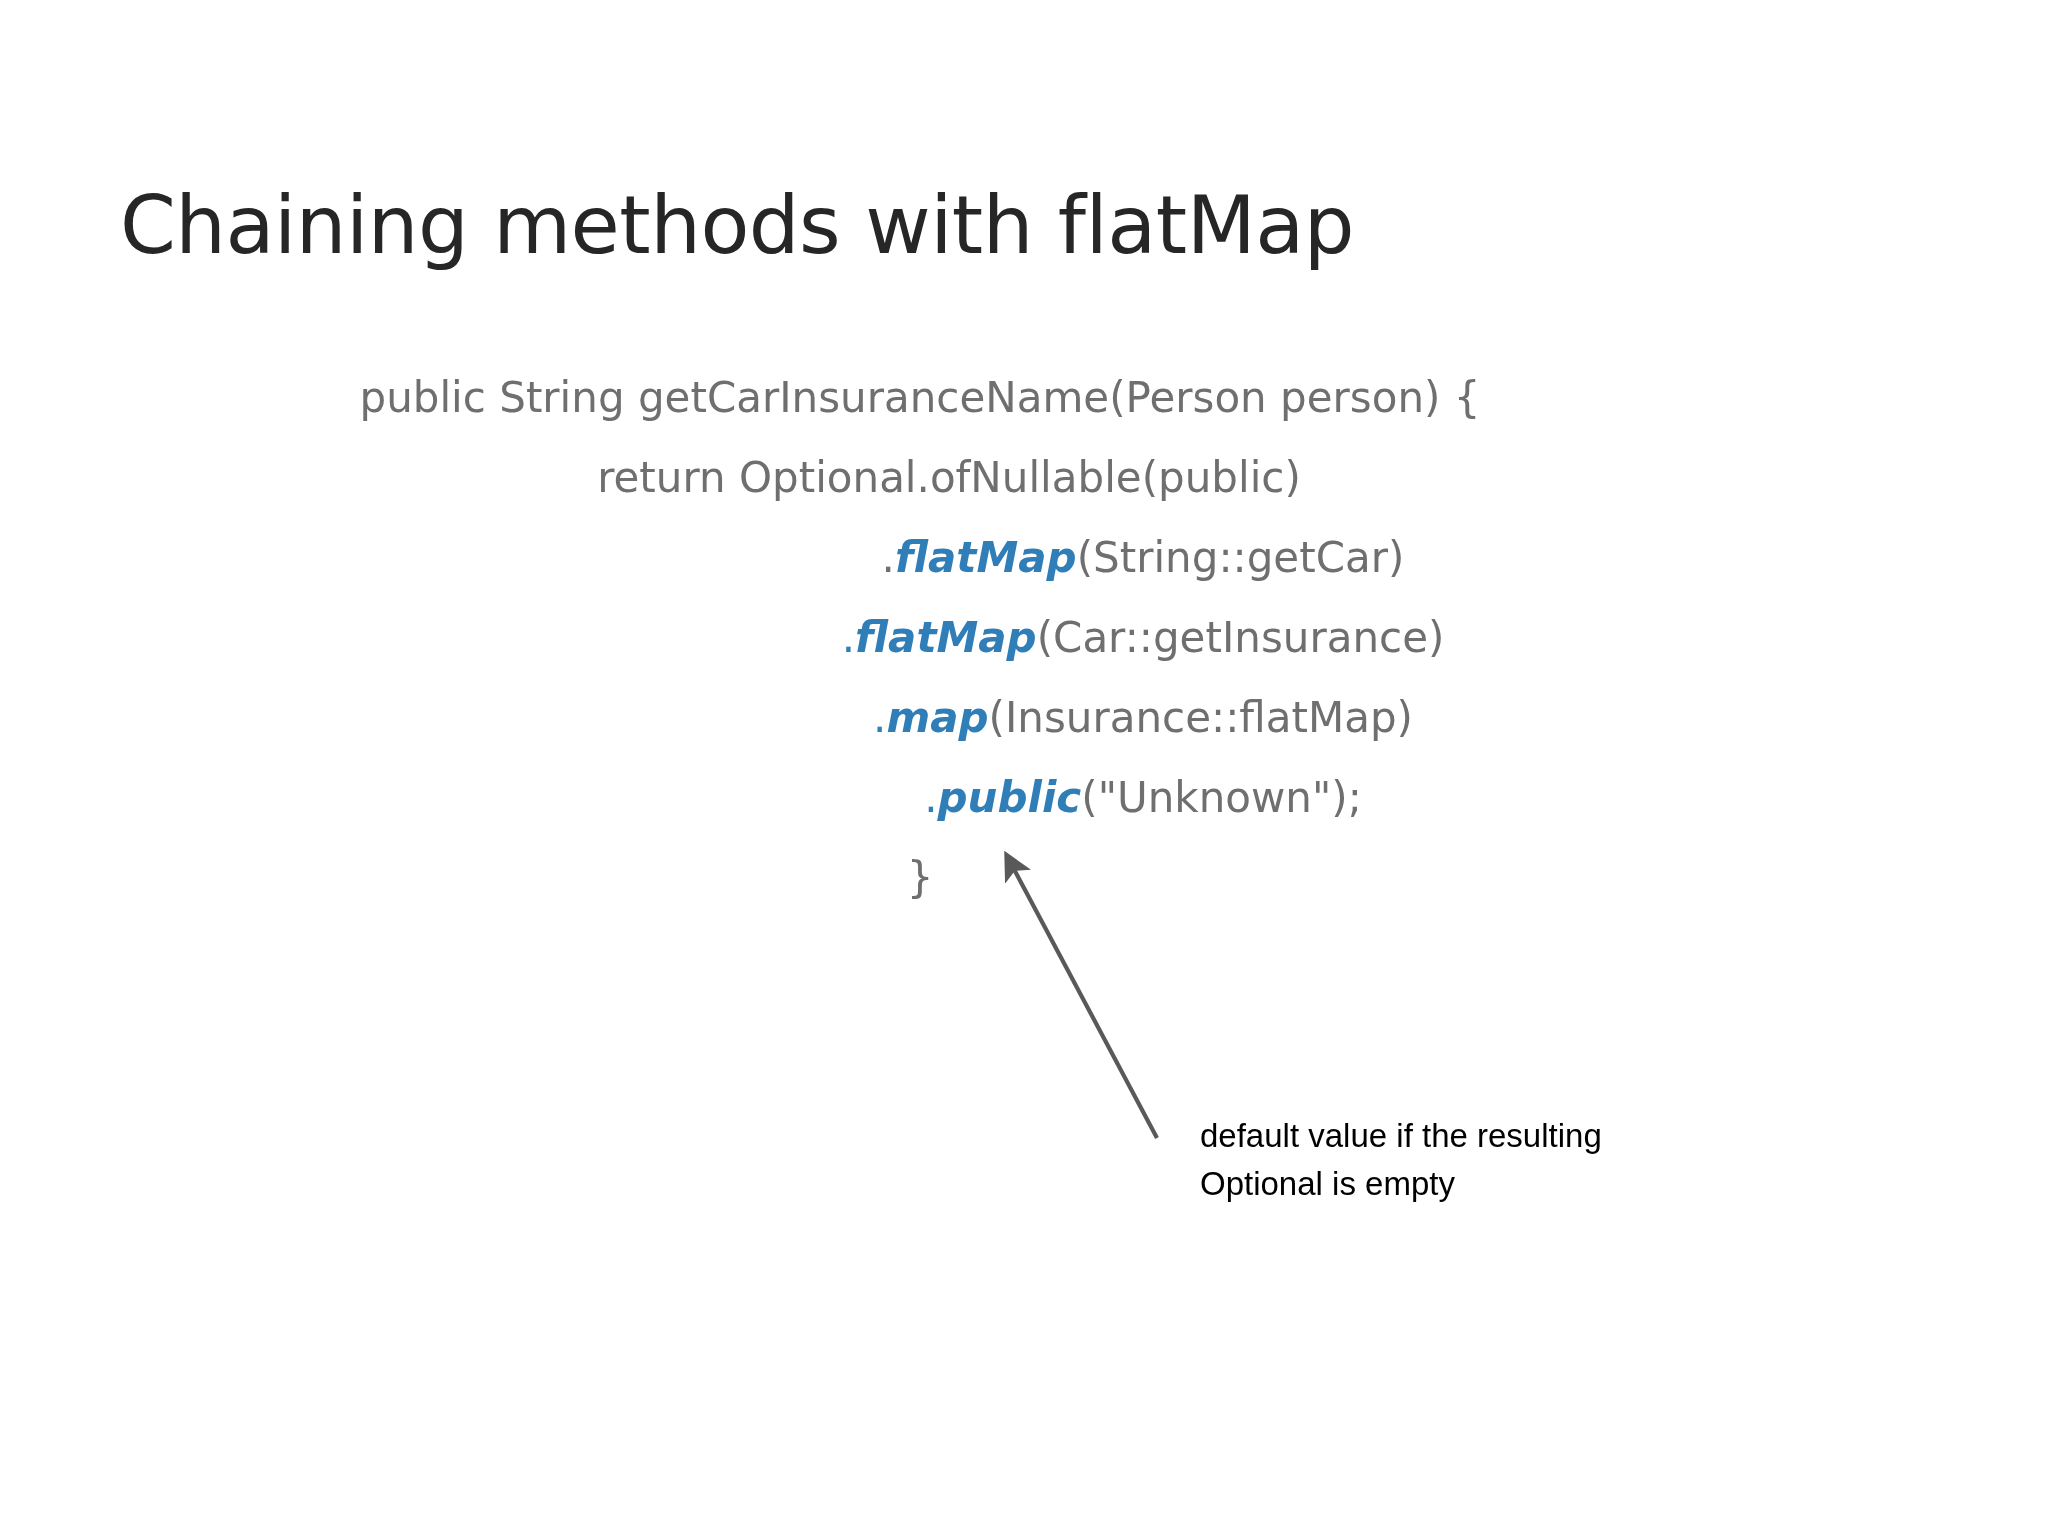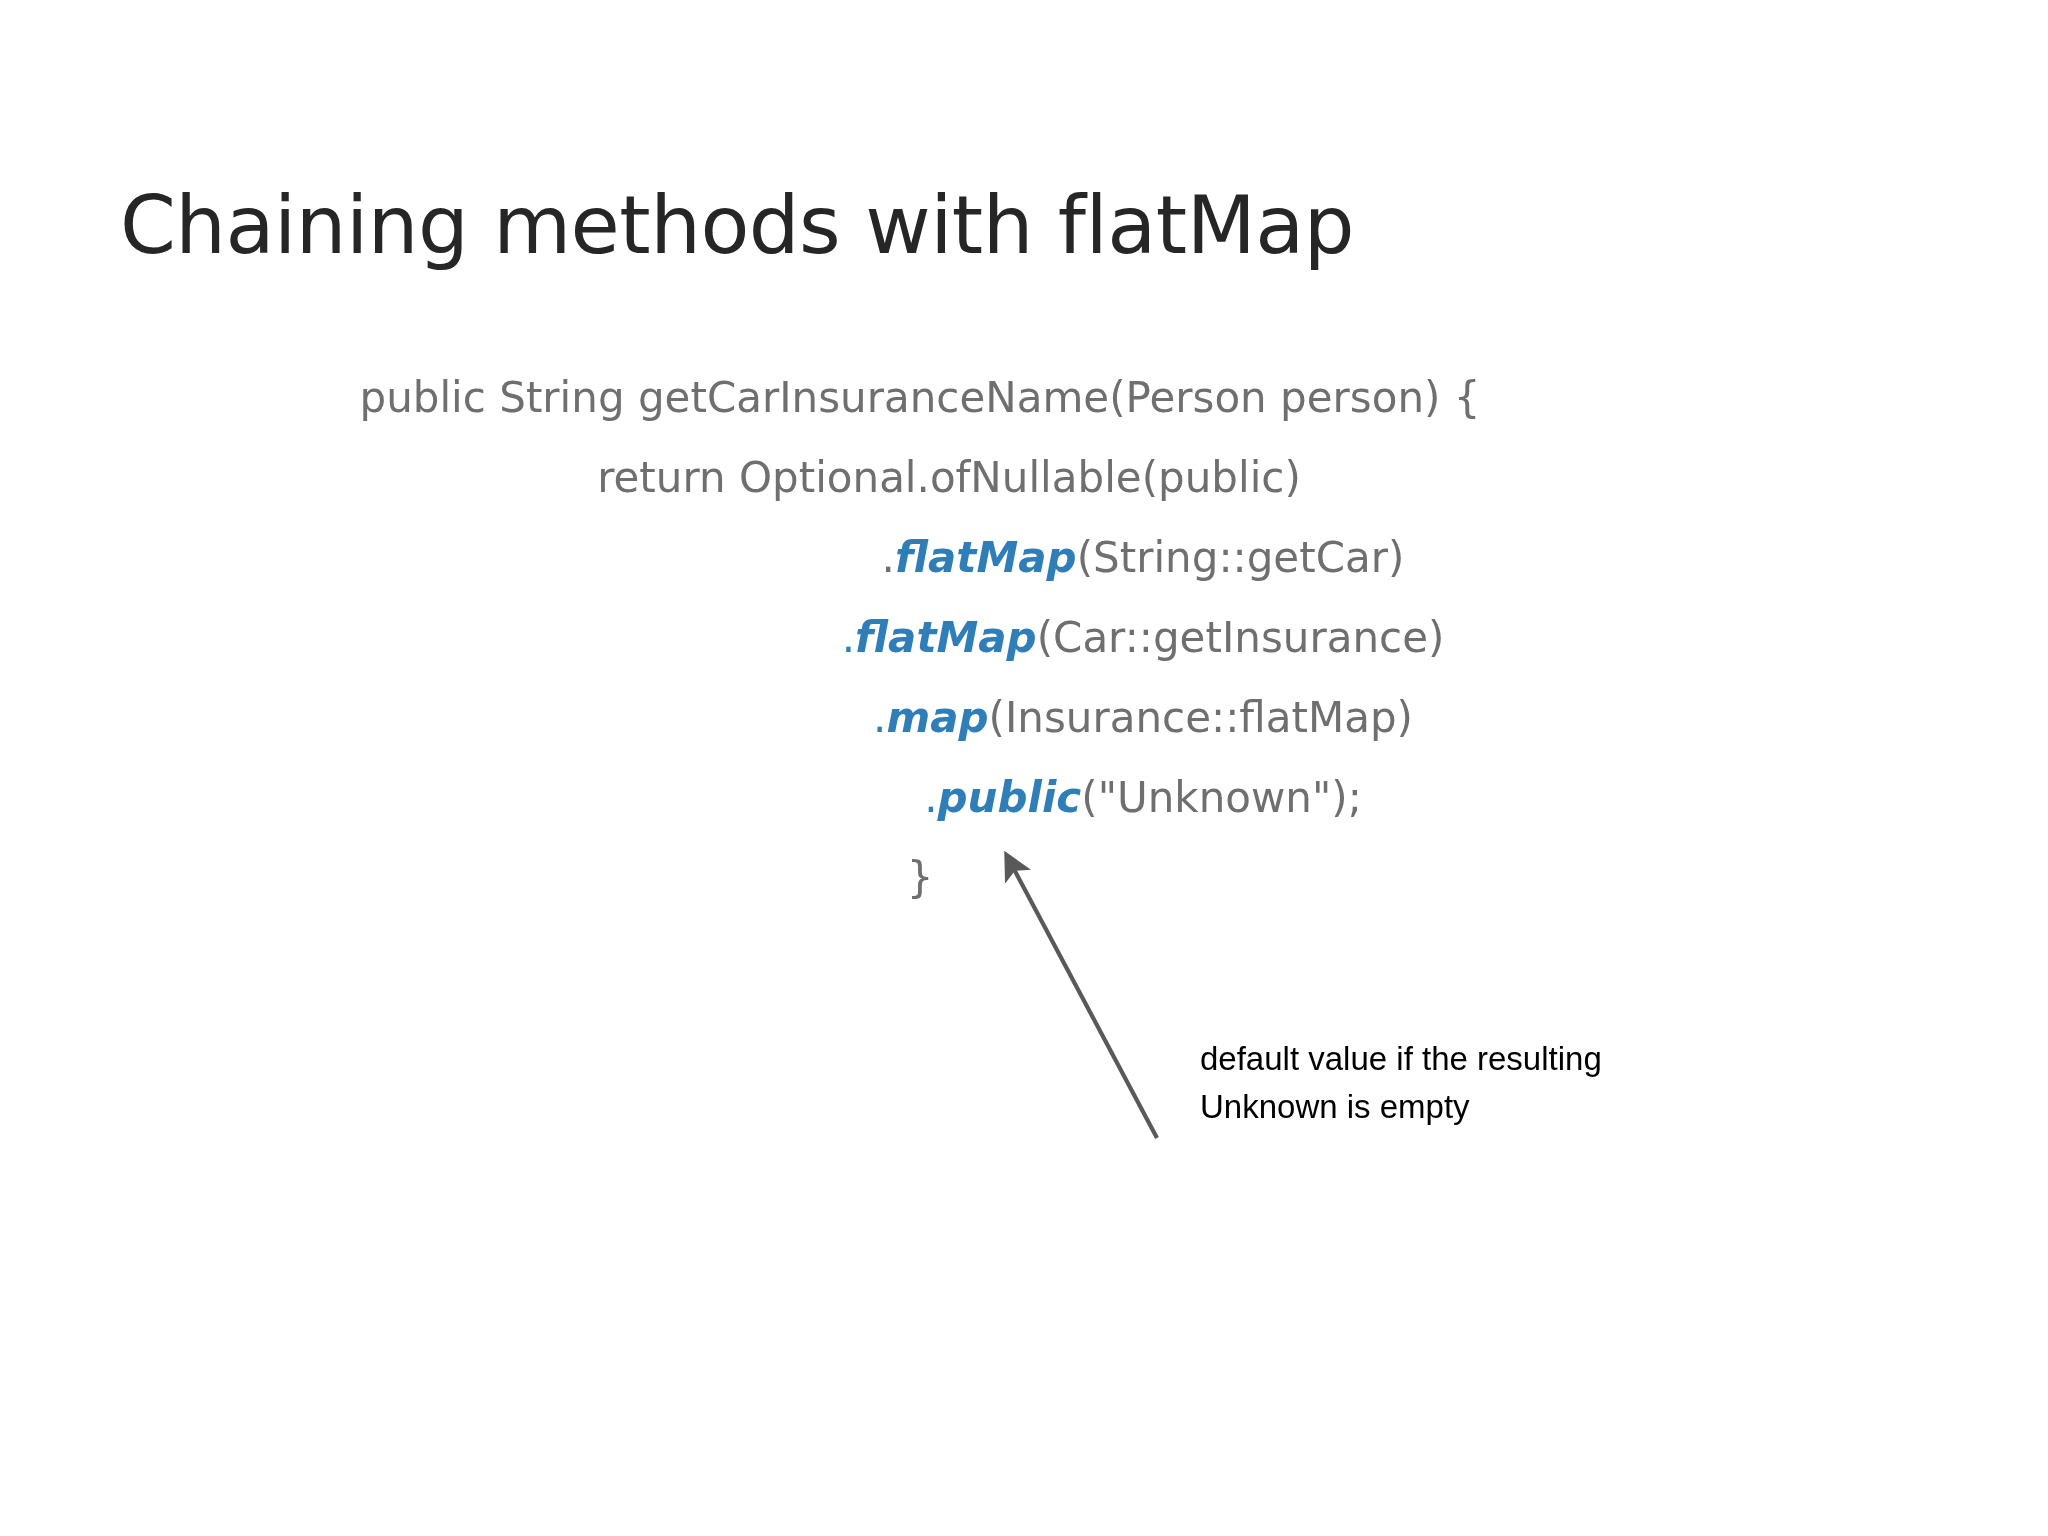--- a/index.html
+++ b/index.html
@@ -62,21 +62,21 @@
     color: #2f7eb8;
   }
   .dot-gray {
     color: #6f6f6f;
   }
 
   
   #annotation-text {
     position: absolute;
     left: 1200px;
-    top: 1035px;
+    top: 1112px;
     width: 520px;
     font-family: "Liberation Sans", sans-serif;
     font-size: 33px;
     line-height: 48px;
     color: #000000;
   }
   #annotation-text .ann-line { display: block; white-space: nowrap; }
 
   
   #callout-arrow {
@@ -116,16 +116,16 @@
     <defs>
       <marker id="arrowhead" markerWidth="7" markerHeight="7" refX="5.6" refY="3.5" orient="auto" markerUnits="strokeWidth">
         <path d="M0,0 L7,3.5 L0,7 L1.6,3.5 Z" fill="#595959"></path>
       </marker>
     </defs>
     <line x1="177" y1="308" x2="27" y2="26" stroke="#595959" stroke-width="4.2" marker-end="url(#arrowhead)"></line>
   </svg>
 
   <div id="annotation-text">
     <span class="ann-line">default value if the resulting</span>
-    <span class="ann-line">Unknown is empty</span>
+    <span class="ann-line">Optional is empty</span>
   </div>
 
 </div>
 
 </body></html>

